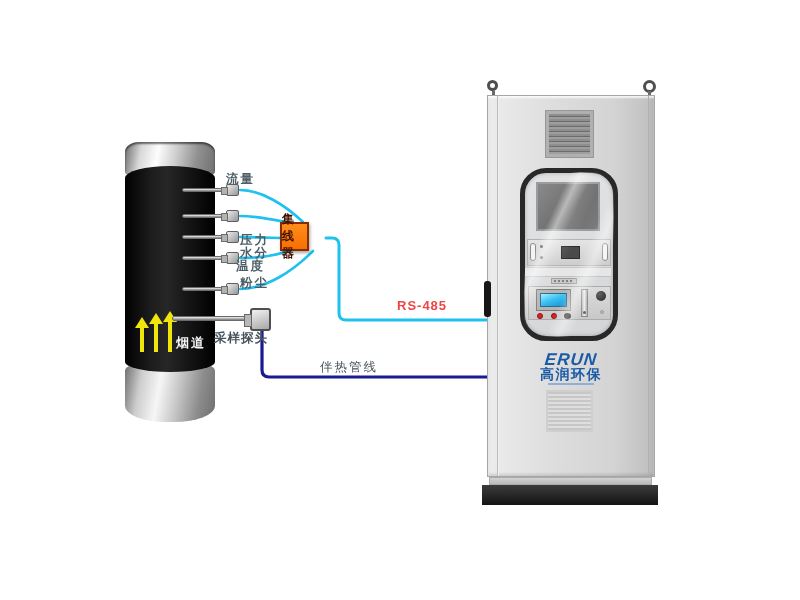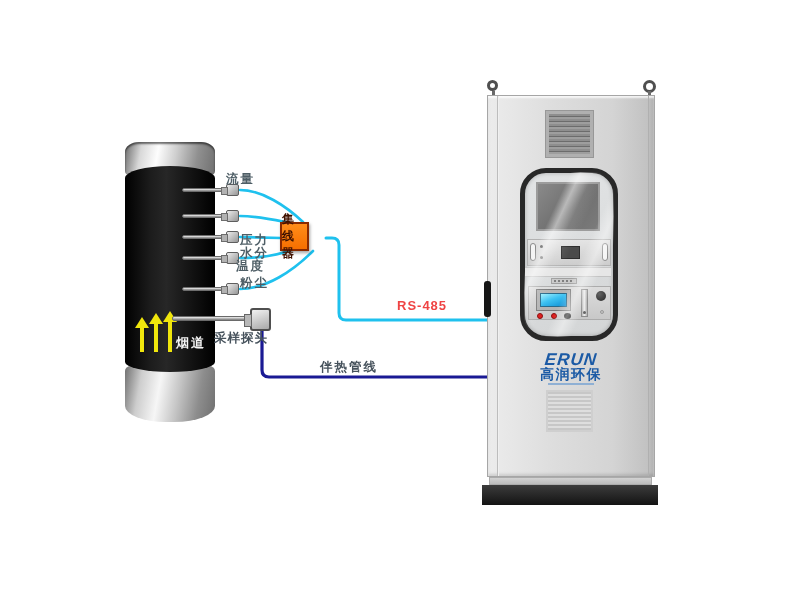--- a/index.html
+++ b/index.html
@@ -76,21 +76,21 @@
   .hub {
     position:absolute; left:280px; top:222px; width:29px; height:29px;
     background:linear-gradient(180deg,#ff8d1a,#f76f00);
     border:2px solid #8a2a00; box-shadow:1px 2px 3px rgba(0,0,0,.35);
     display:flex; align-items:center; justify-content:center;
     font-size:12px; font-weight:bold; letter-spacing:2px; color:#401200;
   }
 
   
   .rs485-label { position:absolute; left:397px; top:298px; font-size:13px; font-weight:bold; color:#ef4444; letter-spacing:1px; }
-  .heat-label  { position:absolute; left:320px; top:359px; font-size:12.5px; font-weight:700; letter-spacing:2px; color:#46525c; }
+  .heat-label  { position:absolute; left:320px; top:359px; font-size:12.5px; font-weight:400; letter-spacing:2px; color:#46525c; }
 
   
   .eyebolt { position:absolute; border:3px solid #4f4f4f; border-radius:50%; background:#fff; }
   .eb-left  { left:487px; top:80px; width:11px; height:11px; }
   .eb-right { left:643px; top:80px; width:13px; height:13px; }
   .eyebolt::after { content:""; position:absolute; left:2px; top:8px; width:3px; height:7px; background:#6a6a6a; }
   .cabinet-body {
     position:absolute; left:487px; top:95px; width:168px; height:382px;
     background:linear-gradient(to right,#ececec 0%,#dddddd 40%,#d4d4d4 75%,#c2c2c2 96%,#b2b2b2 100%);
     border:1px solid #a6a6a6;

